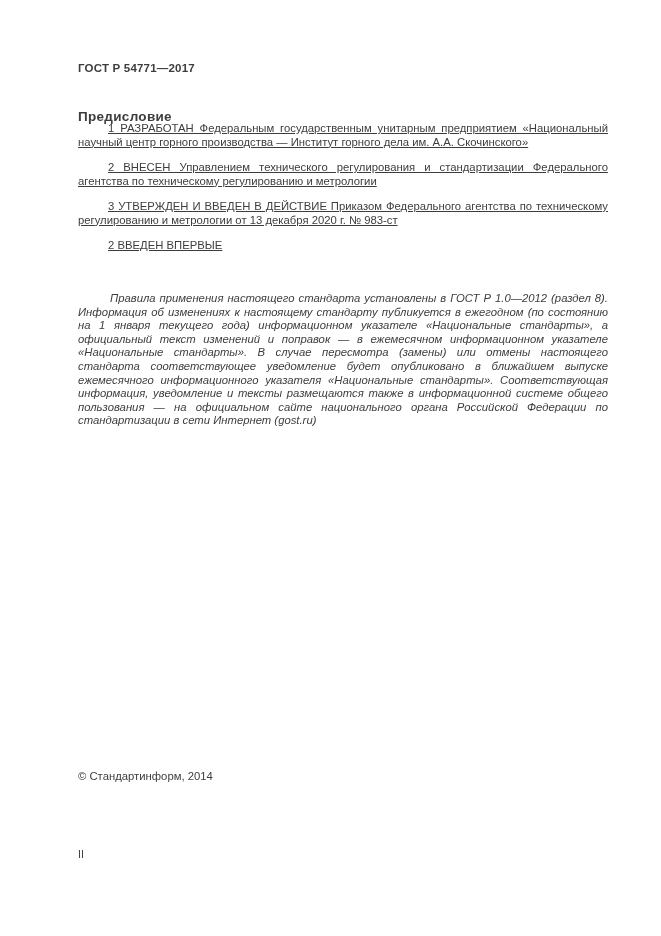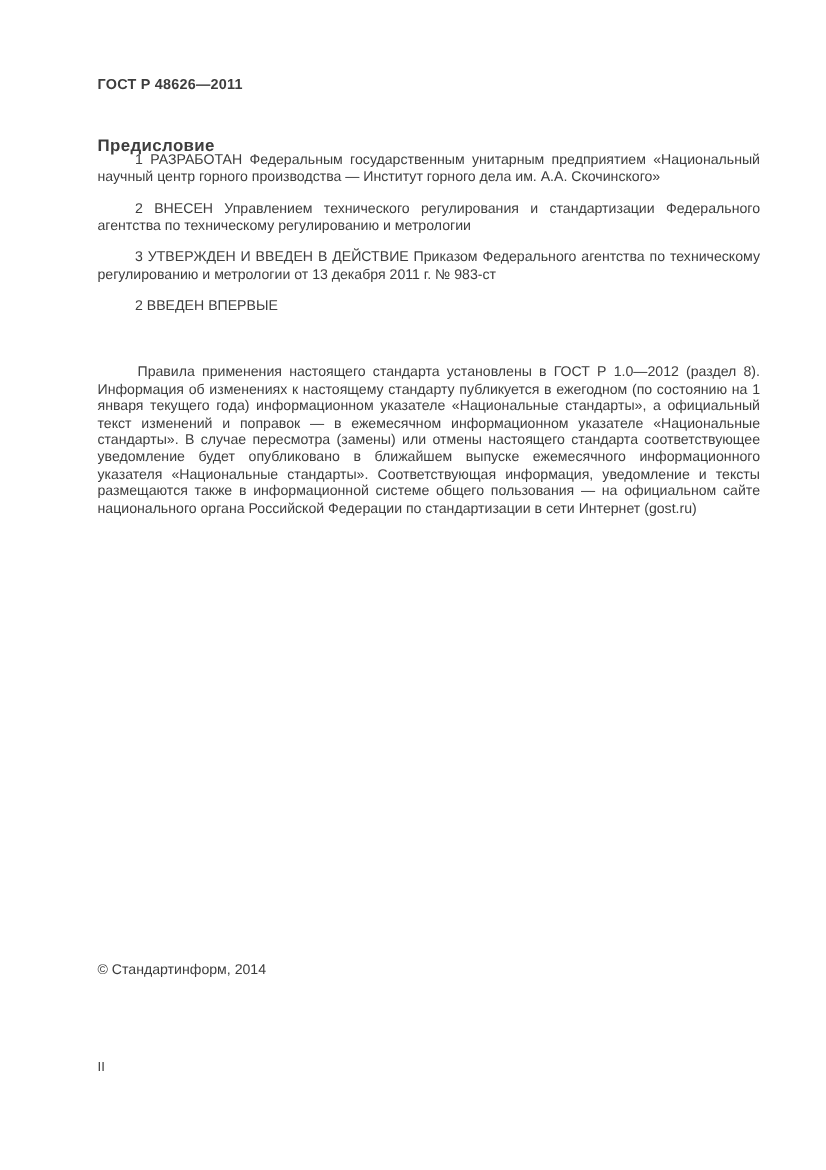--- a/index.html
+++ b/index.html
@@ -42,28 +42,30 @@
     top: 122px;
     left: 78px;
     width: 530px;
     font-size: 11.3px;
     line-height: 13.5px;
     text-align: justify;
   }
   .foreword p {
     margin: 0 0 12px 0;
     text-indent: 30px;
+    text-decoration: underline;
   }
   .app-note {
     position: absolute;
     top: 292px;
     left: 78px;
     width: 530px;
     margin: 0;
     font-size: 11.3px;
+    font-style: italic;
     line-height: 13.6px;
     text-align: justify;
     text-indent: 32px;
   }
   .copyright {
     position: absolute;
     top: 770px;
     left: 78px;
     width: 530px;
     text-align: left;
@@ -86,28 +88,28 @@
     top: 848px;
     left: 78px;
     font-size: 10.5px;
   }
 </style>
 </head>
 <body>
 
 <div class="page">
 
-  <div class="doc-code">ГОСТ Р 48626—2011</div>
+  <div class="doc-code">ГОСТ Р 54771—2017</div>
 
   <h1 class="doc-title">Предисловие</h1>
 
   <div class="foreword">
     <p>1 РАЗРАБОТАН Федеральным государственным унитарным предприятием «Национальный научный центр горного производства — Институт горного дела им. А.А. Скочинского»</p>
     <p>2 ВНЕСЕН Управлением технического регулирования и стандартизации Федерального агентства по техническому регулированию и метрологии</p>
-    <p>3 УТВЕРЖДЕН И ВВЕДЕН В ДЕЙСТВИЕ Приказом Федерального агентства по техническому регулированию и метрологии от 13 декабря 2011 г. № 983-ст</p>
+    <p>3 УТВЕРЖДЕН И ВВЕДЕН В ДЕЙСТВИЕ Приказом Федерального агентства по техническому регулированию и метрологии от 13 декабря 2020 г. № 983-ст</p>
     <p>2 ВВЕДЕН ВПЕРВЫЕ</p>
   </div>
 
   <p class="app-note">Правила применения настоящего стандарта установлены в ГОСТ Р 1.0—2012 (раздел 8). Информация об изменениях к настоящему стандарту публикуется в ежегодном (по состоянию на 1 января текущего года) информационном указателе «Национальные стандарты», а официальный текст изменений и поправок — в ежемесячном информационном указателе «Национальные стандарты». В случае пересмотра (замены) или отмены настоящего стандарта соответствующее уведомление будет опубликовано в ближайшем выпуске ежемесячного информационного указателя «Национальные стандарты». Соответствующая информация, уведомление и тексты размещаются также в информационной системе общего пользования — на официальном сайте национального органа Российской Федерации по стандартизации в сети Интернет (gost.ru)</p>
 
   <div class="copyright">© Стандартинформ, 2014</div>
 
 
   <div class="page-number">II</div>
 

